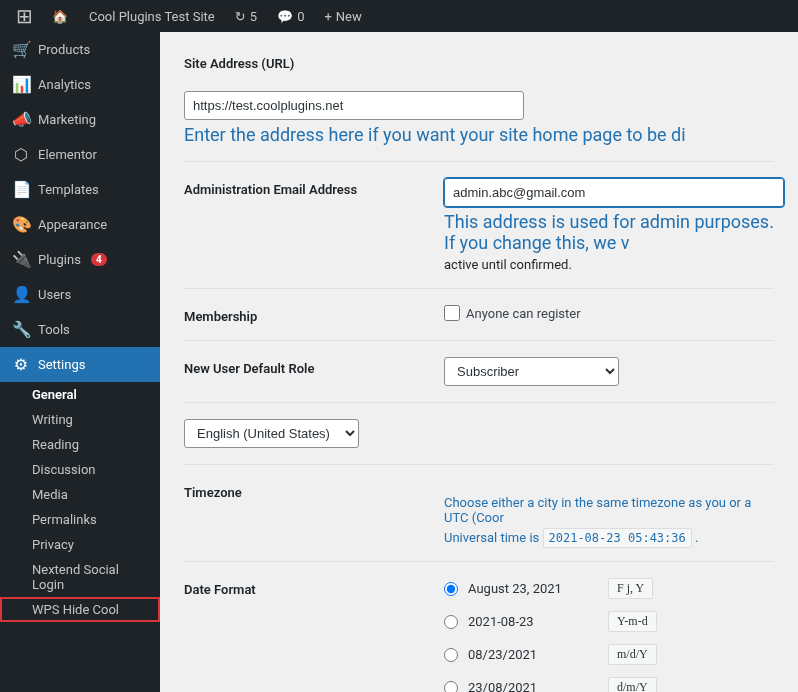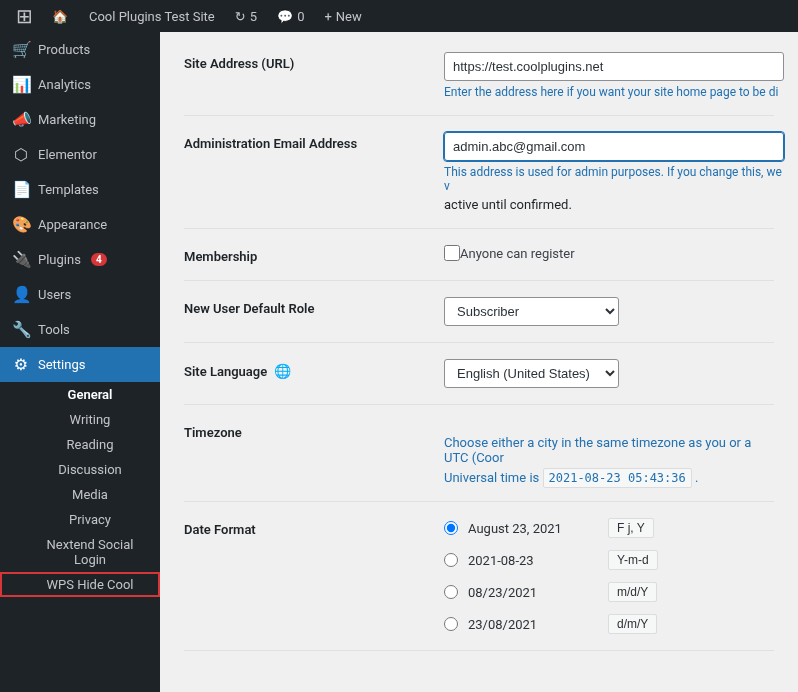--- a/index.html
+++ b/index.html
@@ -62,21 +62,20 @@
       
     }
 
     .submenu-section { background: #1d2327; }
     .submenu-item {
       display: block;
       padding: 5px 12px 5px 32px;
       color: #c3c4c7;
       cursor: pointer;
       font-size: 13px;
-      text-align: center;
     }
     .submenu-item.current { color: #fff; font-weight: 600; }
 
     
     #content-area {
       flex: 1;
       overflow-y: auto;
       overflow-x: hidden;
       padding: 20px 24px;
       background: #f0f0f1;
@@ -87,21 +86,21 @@
     .settings-table {
       width: 100%;
     }
     .settings-row {
       display: flex;
       align-items: flex-start;
       padding: 16px 0;
       border-bottom: 1px solid #e0e0e0;
       gap: 20px;
     }
-    .settings-row:first-child { padding-top: 0; }
+    .settings-row:first-child { padding-top: 0; flex-direction: column; }
     .settings-label {
       width: 240px;
       flex-shrink: 0;
       font-weight: 600;
       font-size: 13px;
       padding-top: 4px;
       color: #1d2327;
     }
     .settings-control {
       flex: 1;
@@ -115,21 +114,21 @@
       font-size: 13px;
       background: #fff;
       color: #2c3338;
     }
     .admin-email-input {
       border-color: #2271b1 !important;
       outline: 1px solid #2271b1 !important;
     }
     .settings-desc {
       color: #2271b1;
-      font-size: 12px;
+      font-size: 18px;
       margin-top: 4px;
     }
     .settings-desc-dark {
       color: #1d2327;
       font-size: 13px;
       margin-top: 4px;
     }
     .settings-desc-dark strong { font-weight: 400; }
 
     .settings-control select {
@@ -138,21 +137,21 @@
       border: 1px solid #8c8f94;
       border-radius: 3px;
       font-size: 13px;
       background: #fff;
       color: #2c3338;
     }
 
     .checkbox-row {
       display: flex;
       align-items: center;
-      gap: 0;
+      gap: 6px;
     }
     .checkbox-row input[type="checkbox"] { width: 16px; height: 16px; }
 
     .timezone-note {
       color: #2271b1;
       font-size: 13px;
       margin-top: 14px;
     }
     .universal-time {
       color: #2271b1;
@@ -170,21 +169,21 @@
 
     
     .radio-group { display: flex; flex-direction: column; gap: 12px; justify-content: center; }
     .radio-option { display: flex; align-items: center; gap: 10px; }
     .radio-option input[type="radio"] { width: 14px; height: 14px; }
     .radio-label { font-size: 13px; color: #2c3338; min-width: 130px; }
     .radio-code {
       background: #f6f7f7;
       border: 1px solid #dcdcde;
       padding: 2px 8px;
-      font-family: Liberation Sans, sans-serif;
+      font-family: Liberation Serif, serif;
       font-size: 12px;
       border-radius: 2px;
       color: #2c3338;
     }
 
     
     .translate-icon { font-size: 14px; margin-left: 4px; }
 
     
     .settings-arrow {
@@ -281,20 +280,21 @@
       <span>Settings</span>
       <span class="settings-arrow"></span>
     </div>
 
     <div class="submenu-section">
       <div class="submenu-item current">General</div>
       <div class="submenu-item">Writing</div>
       <div class="submenu-item">Reading</div>
       <div class="submenu-item">Discussion</div>
       <div class="submenu-item">Media</div>
+      <div class="submenu-item">Permalinks</div>
       <div class="submenu-item">Privacy</div>
       <div class="submenu-item">Nextend Social Login</div>
       <div class="submenu-item" style="outline: 2px solid #d63638; outline-offset: -2px;">WPS Hide Cool</div>
     </div>
   </nav>
 
   <div id="content-area">
     <div class="settings-table">
 
       <div class="settings-row">
@@ -331,24 +331,20 @@
             <option>Subscriber</option>
             <option>Contributor</option>
             <option>Author</option>
             <option>Editor</option>
             <option>Administrator</option>
           </select>
         </div>
       </div>
 
       <div class="settings-row">
-        <div class="settings-label">
-          <span>Site Language</span>
-          <span class="translate-icon">🌐</span>
-        </div>
         <div class="settings-control">
           <select>
             <option>English (United States)</option>
           </select>
         </div>
       </div>
 
       <div class="settings-row">
         <div class="settings-label">Timezone</div>
         <div class="settings-control">

